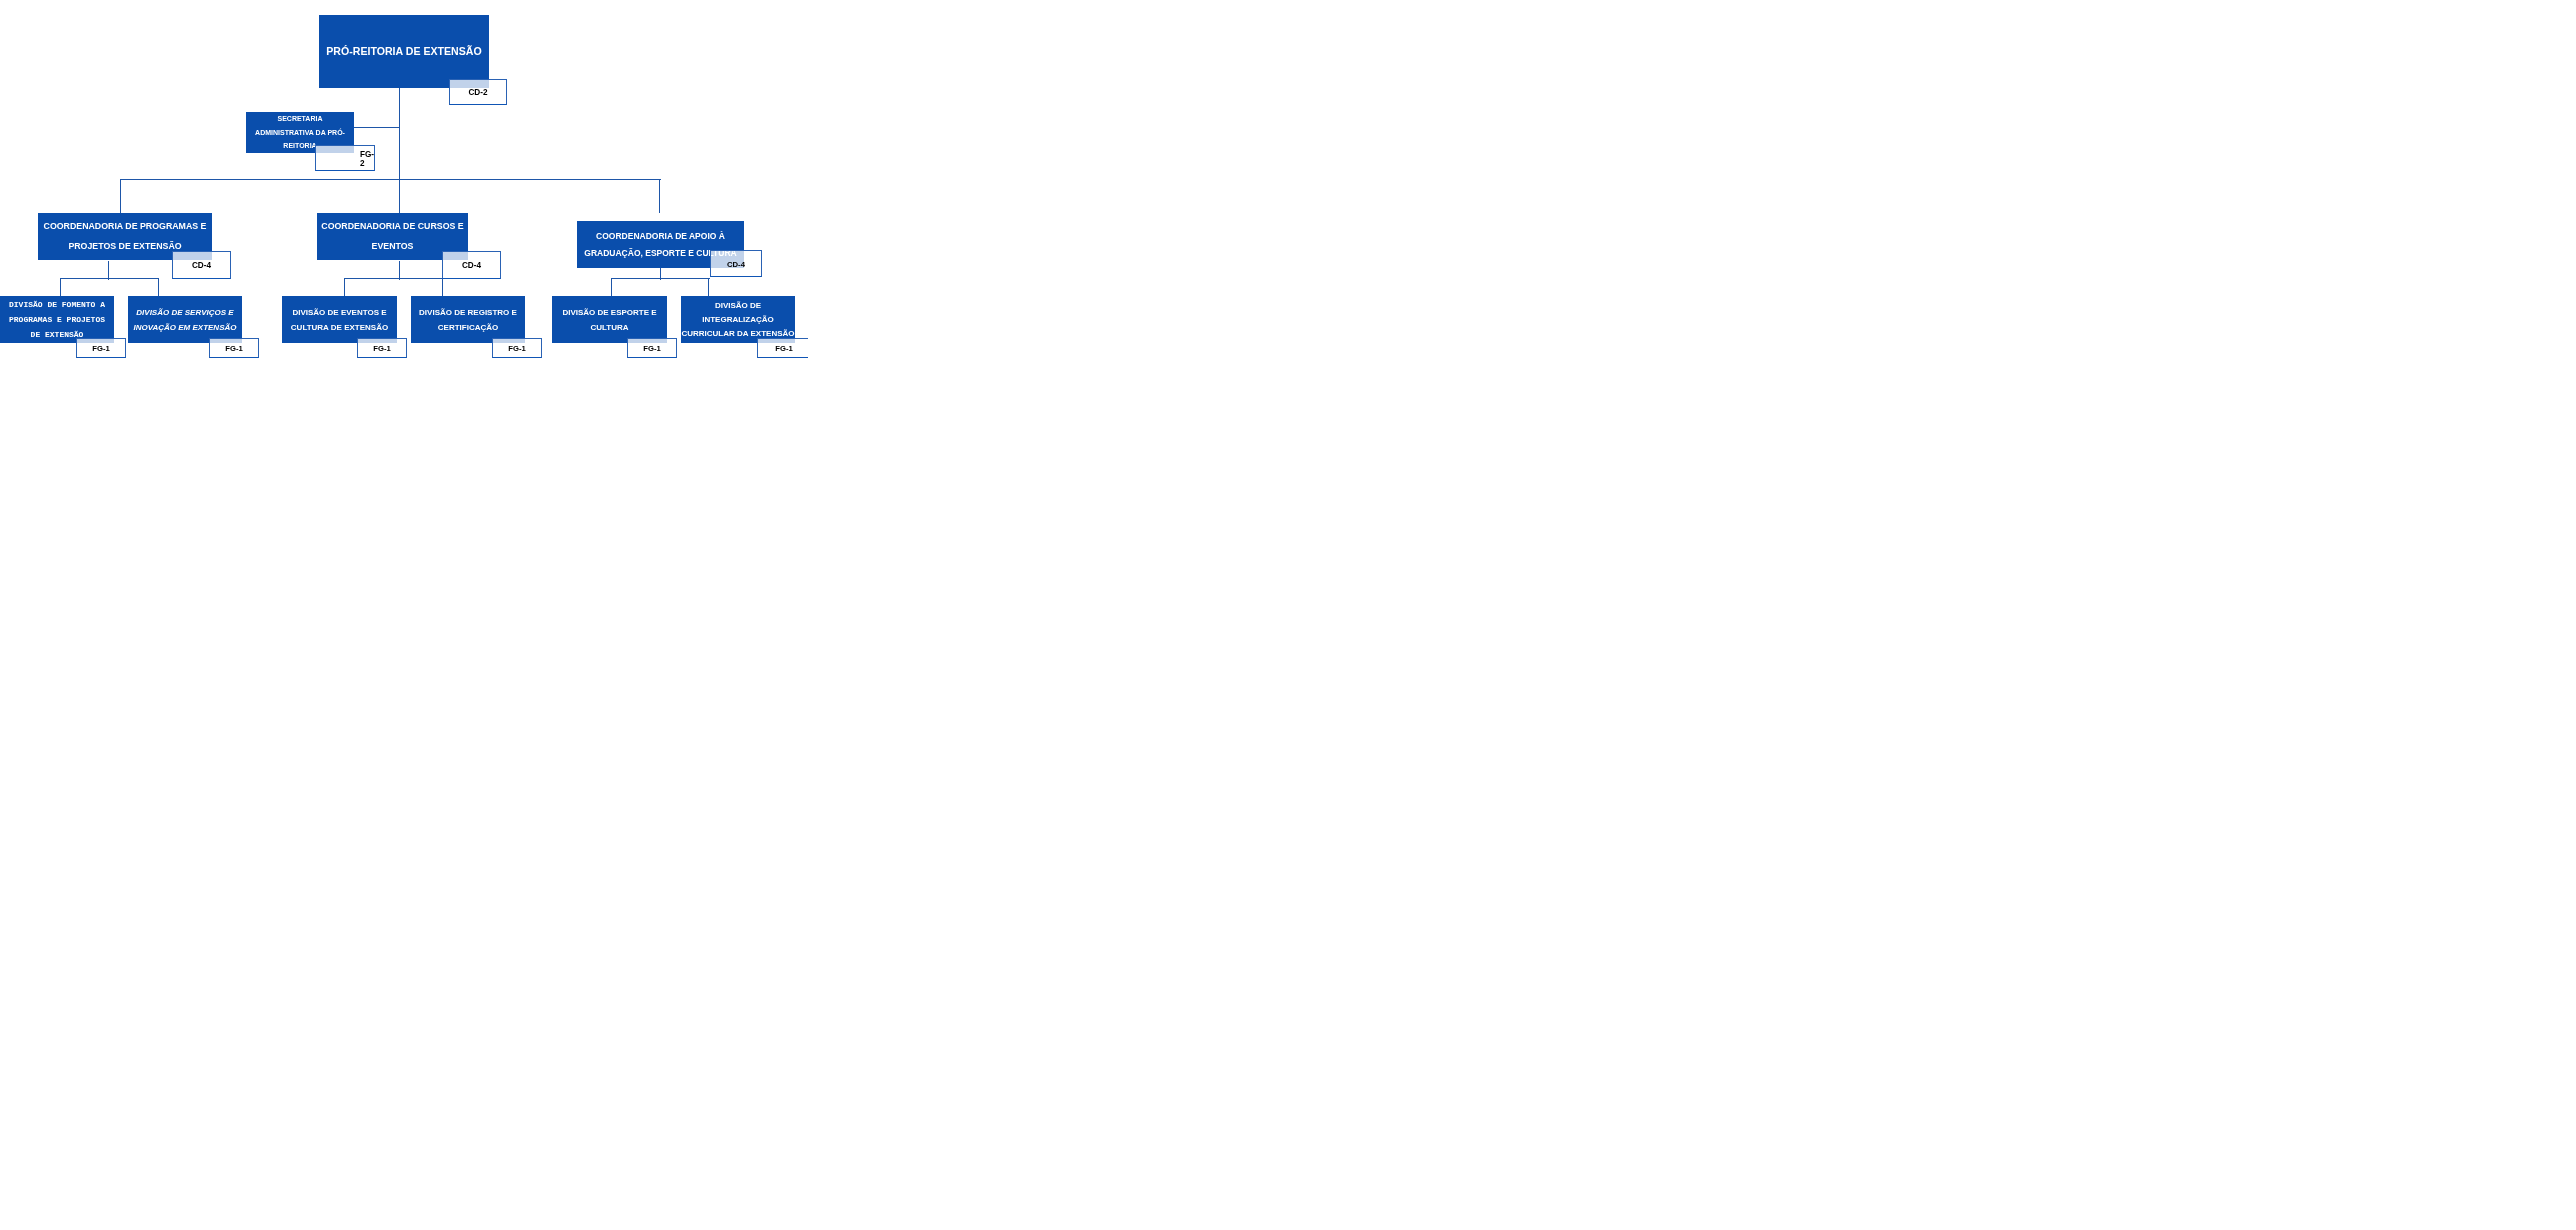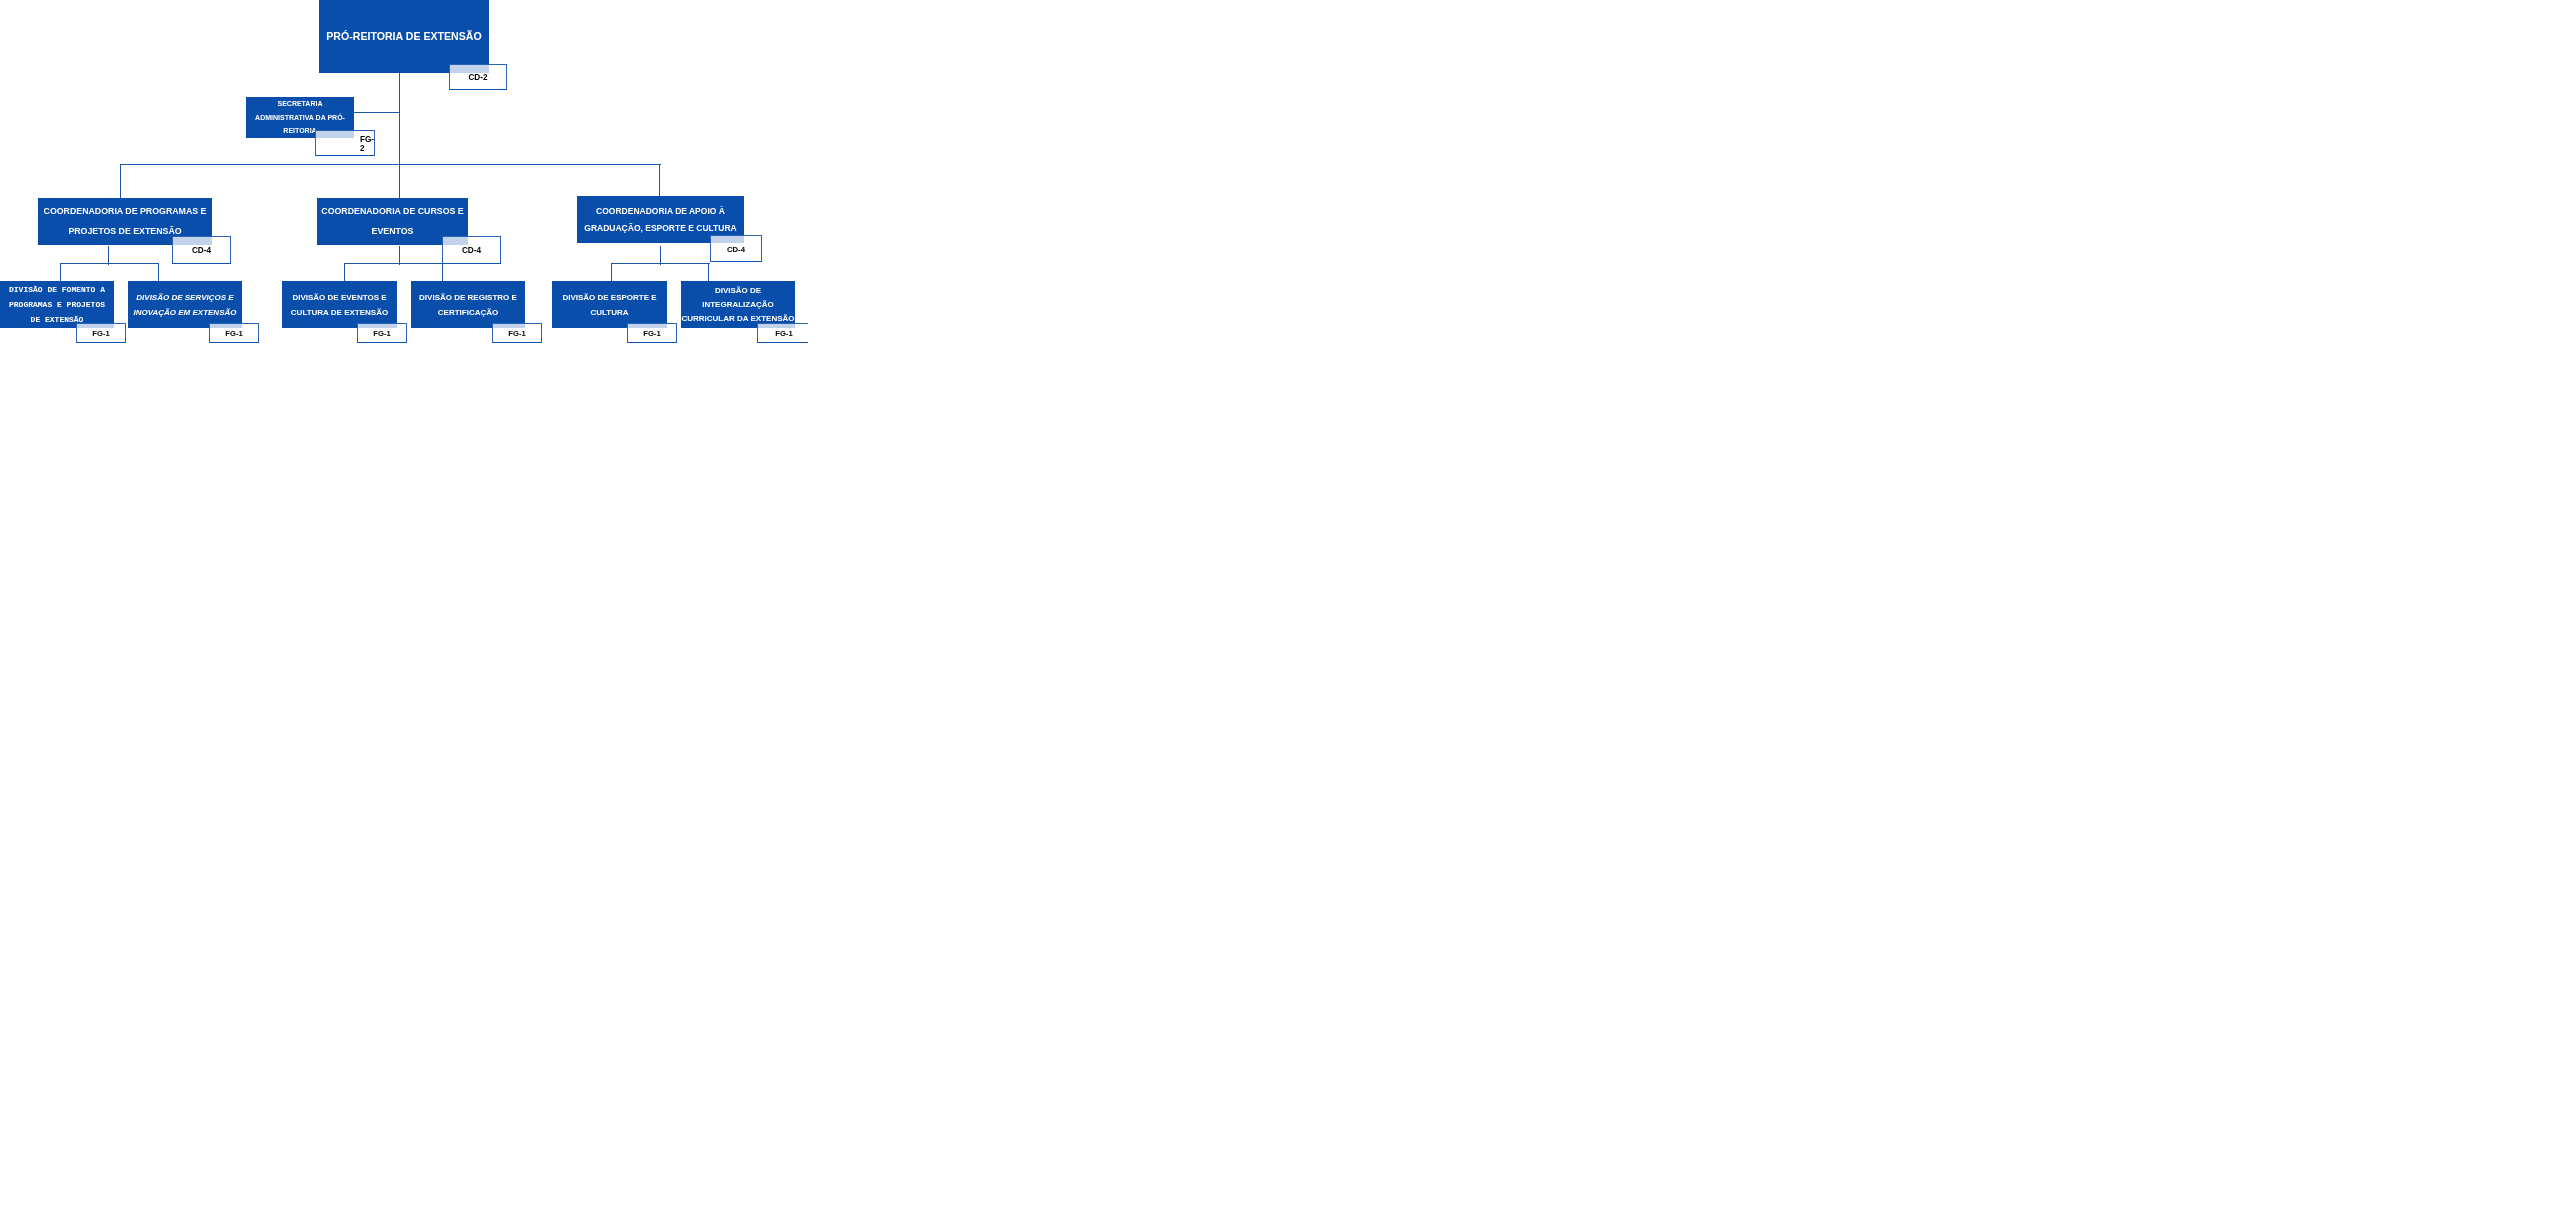--- a/index.html
+++ b/index.html
@@ -2,20 +2,21 @@
 <html lang="pt" style="font-size:8.2px"><head>
 <meta charset="utf-8">
 <style>
   html,body{margin:0;padding:0;background:#ffffff;}
   .canvas{
     position:relative;
     width:808px;height:344px;
     overflow:hidden;
     background:#ffffff;
     font-family:"Liberation Sans","DejaVu Sans",sans-serif;
+    margin-top:15px;
   }
   
   .line{position:absolute;background:#1E56A8;z-index:0;}
   
   .node{
     position:absolute;
     background:#0A4EAC;
     color:#ffffff;
     display:flex;align-items:center;justify-content:center;
     text-align:center;
@@ -100,21 +101,21 @@
   </div>
 
   <div class="node" style="left:317px;top:198px;width:151px;height:47px;">
     <span class="node-label fs-coord">COORDENADORIA DE CURSOS E
 EVENTOS</span>
   </div>
   <div class="badge" style="left:442px;top:236px;width:59px;height:28px;">
     <span>CD-4</span>
   </div>
 
-  <div class="node" style="left:577px;top:196px;width:167px;height:47px;">
+  <div class="node" style="left:577px;top:206px;width:167px;height:47px;">
     <span class="node-label fs-coord" style="font-size:8.5px;line-height:17px;">COORDENADORIA DE APOIO À
 GRADUAÇÃO, ESPORTE E CULTURA</span>
   </div>
   <div class="badge small" style="left:710px;top:235px;width:52px;height:27px;">
     <span>CD-4</span>
   </div>
 
   <div class="node" style="left:0;top:281px;width:114px;height:47px;font-family:Liberation Mono, monospace;">
     <span class="node-label fs-div">DIVISÃO DE FOMENTO A
 PROGRAMAS E PROJETOS

